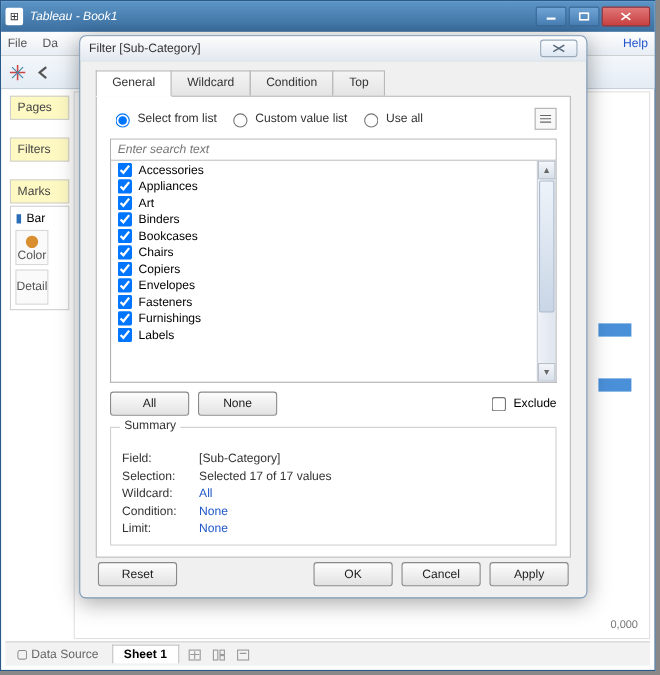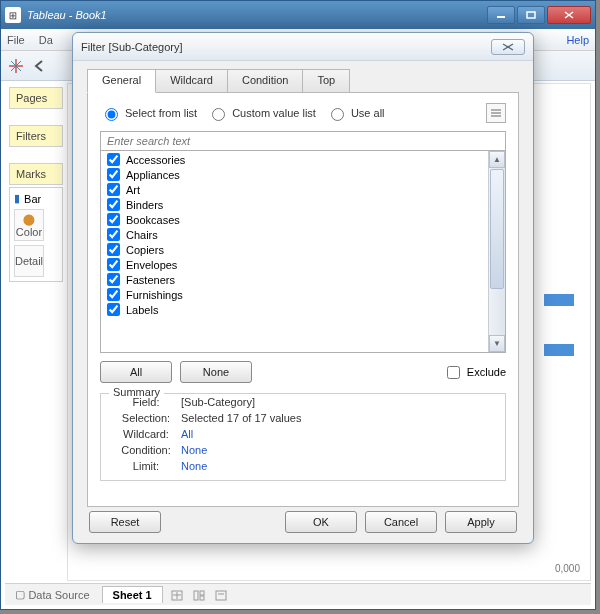--- a/index.html
+++ b/index.html
@@ -58,23 +58,23 @@
   .list-item { display: flex; align-items: center; padding: 1px 6px; gap: 6px; }
   .list-item input { margin: 0; }
   .list-scroll { width: 17px; background: linear-gradient(90deg,#eef1f6,#dfe5ee); border-left: 1px solid #c8ccd4; position: relative; }
   .scroll-btn { height: 17px; background: linear-gradient(#f4f7fb,#d8dfe9); border: 1px solid #b8c0cc; display: flex; align-items: center; justify-content: center; font-size: 8px; color: #666; }
   .scroll-thumb { position: absolute; top: 18px; left: 1px; right: 1px; height: 120px; background: linear-gradient(#eef3fa,#c9d6e6); border: 1px solid #aebccf; border-radius: 2px; }
   
   .allnone-row { display: flex; align-items: center; gap: 8px; margin-top: 8px; }
   .btn { min-width: 72px; height: 22px; border: 1px solid #8a8a8a; border-radius: 3px; background: linear-gradient(#fdfdfd,#e2e2e2); display: inline-flex; align-items: center; justify-content: center; color: #222; }
   .exclude { margin-left: auto; display: flex; align-items: center; gap: 4px; }
   
-  .summary { border: 1px solid #cfcfcf; margin-top: 10px; padding: 0 10px 6px; position: relative; }
+  .summary { border: 1px solid #cfcfcf; margin-top: 10px; padding: 20px 10px 6px; position: relative; }
   .summary-legend { position: absolute; top: -8px; left: 8px; background: #fff; padding: 0 4px; color: #333; }
-  .summary-row { display: flex; padding: 2px 0; text-align: center; }
+  .summary-row { display: flex; padding: 2px 0; }
   .summary-row .k { width: 70px; color: #333; }
   .summary-row .v { color: #333; }
   .summary-row .v.link { color: #2058c8; }
   
   .dlg-footer { display: flex; gap: 8px; padding: 4px 2px 0; }
   .dlg-footer .spacer { flex: 1; }
   
   svg { display: block; }
 </style>
 </head>

